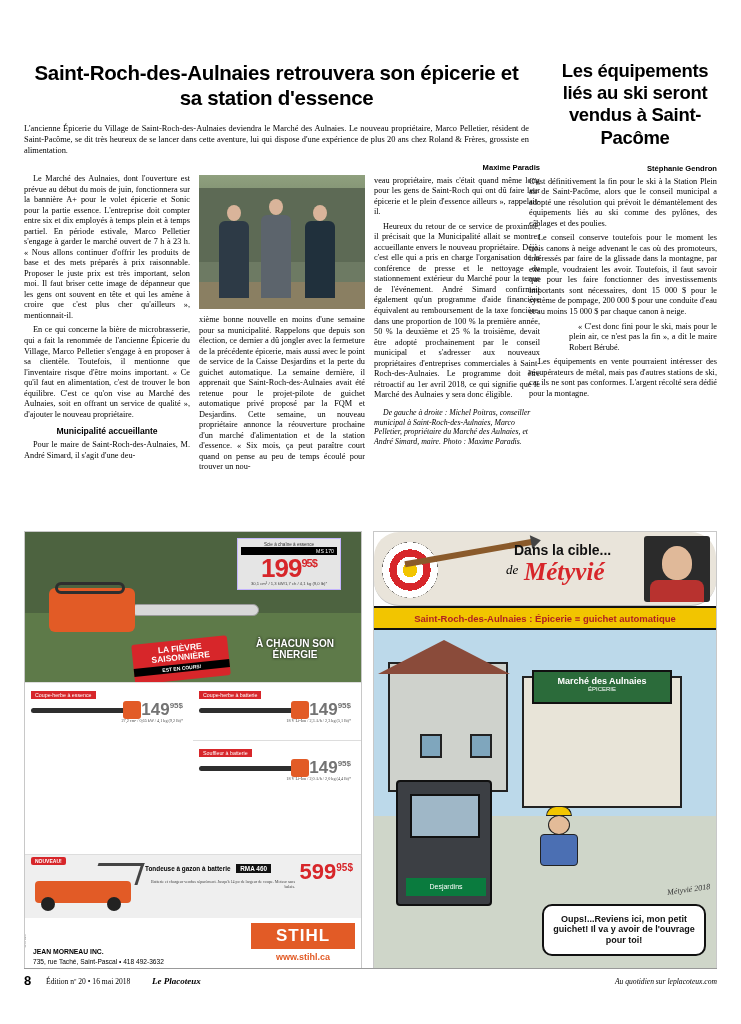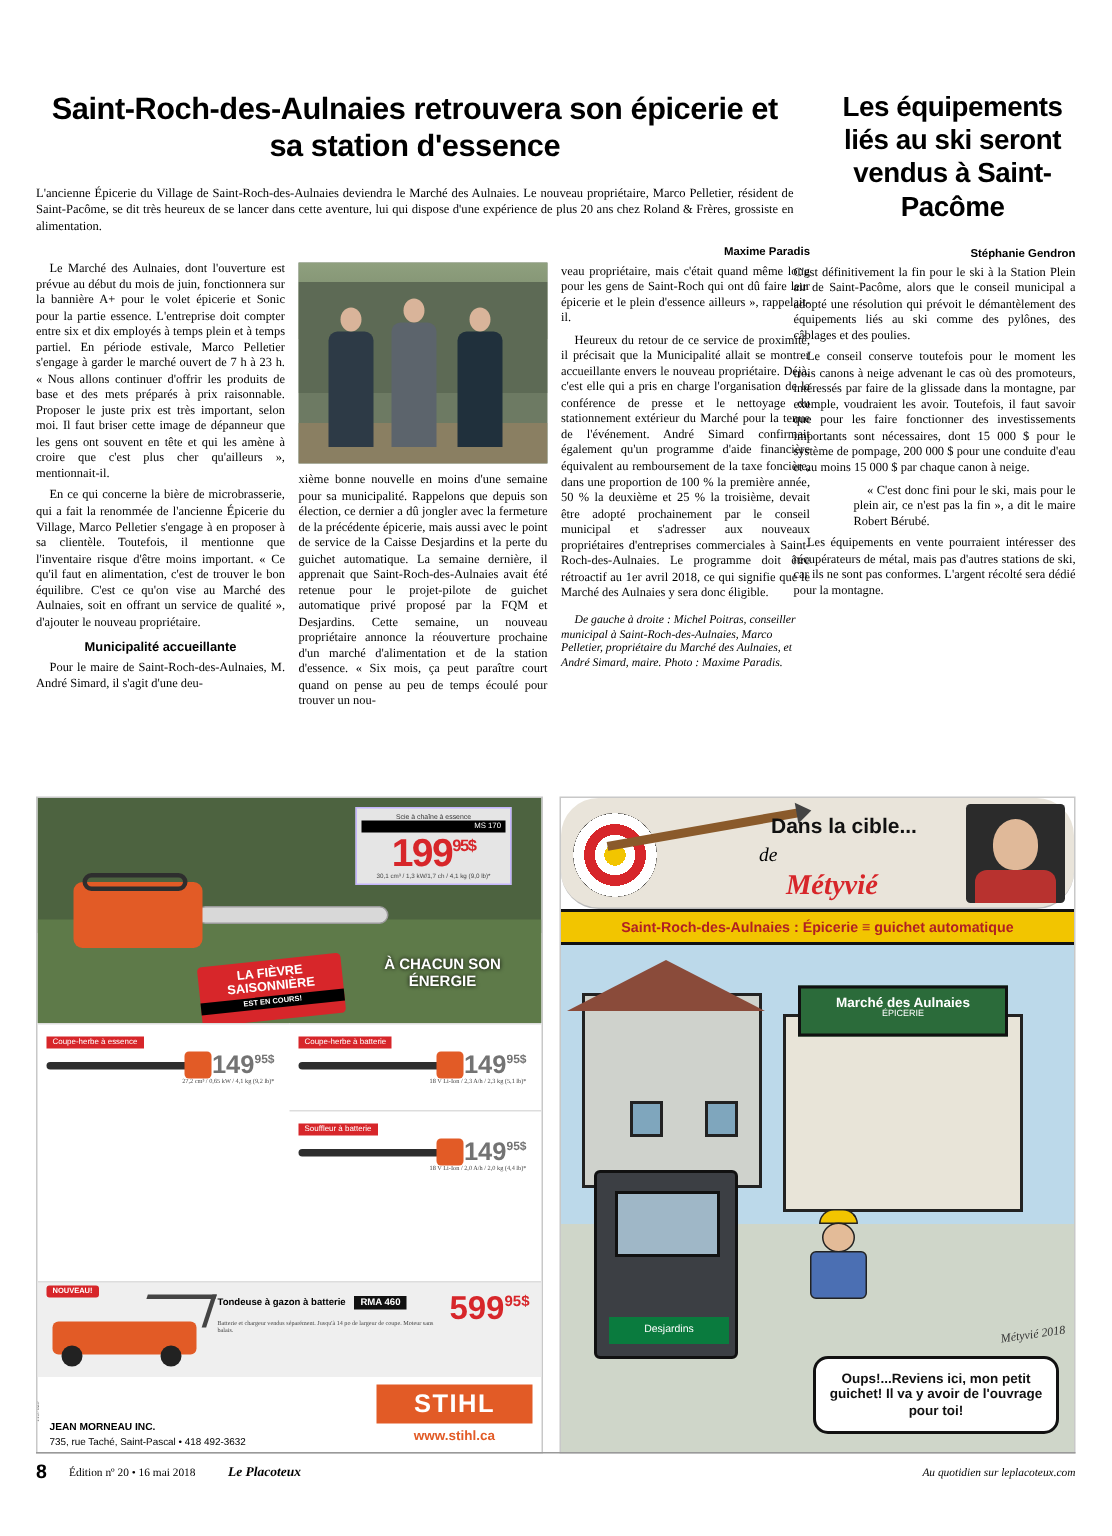--- a/index.html
+++ b/index.html
@@ -127,21 +127,21 @@
     position:absolute; width:50%; height:56px; border-top:1px solid #ddd;
   }
   .prod .lbl { font-family:"Liberation Sans", sans-serif; font-size:5.3px; background:#d7262a; color:#fff; display:inline-block; padding:1px 4px; margin:3px 0 0 6px; }
   .prod .pr { font-family:"Liberation Sans", sans-serif; font-weight:bold; color:#737373; font-size:17px; text-align:right; margin-right:10px; line-height:1; }
   .prod .pr sup { font-size:8px; }
   .prod .fine { font-size:4.2px; text-align:right; margin-right:10px; color:#444; }
   .prod .shape { position:absolute; left:6px; top:16px; width:110px; height:22px; }
   .prod .stick { position:absolute; left:0; top:9px; width:96px; height:5px; background:#2e2e2e; border-radius:3px; }
   .prod .motor { position:absolute; left:92px; top:2px; width:18px; height:18px; background:#e25b26; border-radius:3px; }
 
-  .mower-strip { position:absolute; left:0; top:322px; width:100%; height:64px; background:#efefef; border-top:1px solid #ddd; }
+  .mower-strip { position:absolute; left:0; top:322px; width:100%; height:64px; background:#efefef; border-top:1px solid #ddd;text-align:right; }
   .mower { position:absolute; left:10px; top:8px; width:110px; height:48px; }
   .mower .deck { position:absolute; left:0; top:18px; width:96px; height:22px; background:#e25b26; border-radius:4px; }
   .mower .wheel { position:absolute; bottom:0; width:14px; height:14px; border-radius:50%; background:#222; }
   .mower .w1 { left:6px; } .mower .w2 { left:72px; }
   .mower .hdl { position:absolute; left:60px; top:0; width:46px; height:22px; border:3px solid #444; border-left:none; border-bottom:none; transform:skewX(-18deg); }
   .nouveau { position:absolute; left:6px; top:2px; background:#d7262a; color:#fff; font-family:"Liberation Sans",sans-serif; font-size:5px; font-weight:bold; padding:1px 4px; border-radius:2px; }
   .mower-txt { position:absolute; left:120px; top:10px; font-family:"Liberation Sans", sans-serif; font-size:6.4px; font-weight:bold; }
   .mower-price { position:absolute; right:8px; top:6px; font-family:"Liberation Sans", sans-serif; font-weight:bold; color:#d7262a; font-size:22px; line-height:1; }
   .mower-price sup { font-size:10px; }
   .mower-fine { position:absolute; left:120px; top:24px; width:150px; font-size:4.1px; color:#444; line-height:1.25; }
@@ -158,36 +158,36 @@
   .stihl-logo-box .url2 { font-family:"Liberation Sans", sans-serif; font-weight:bold; font-size:9px; color:#e25b26; margin-top:3px; }
   .sidecode { position:absolute; left:2px; bottom:20px; font-size:4px; color:#666; transform:rotate(-90deg); transform-origin:left bottom; }
 
   
   .cart-head { position:absolute; left:0; top:0; width:100%; height:74px; background:#e9e4da; border-bottom:1px solid #bbb;border-radius:25px; }
   .target { position:absolute; left:8px; top:10px; width:56px; height:56px; border-radius:50%; background:
      radial-gradient(circle, #f2c500 0 18%, #fff 18% 34%, #d7262a 34% 52%, #fff 52% 70%, #2b2b2b 70% 100%); }
   .arrow { position:absolute; left:30px; top:18px; width:130px; height:6px; background:#8a5a2b; transform:rotate(-10deg); }
   .arrow .tip { position:absolute; right:-8px; top:-4px; border-left:10px solid #444; border-top:7px solid transparent; border-bottom:7px solid transparent; }
   .cart-title1 { position:absolute; left:140px; top:10px; font-family:"Liberation Sans", sans-serif; font-weight:bold; font-size:14px; color:#111; }
-  .cart-title2 { position:absolute; left:150px; top:26px; font-family:"Liberation Serif", serif; font-style:italic; font-weight:bold; font-size:19px; color:#d7262a;margin-top:22px; }
+  .cart-title2 { position:absolute; left:150px; top:26px; font-family:"Liberation Serif", serif; font-style:italic; font-weight:bold; font-size:25px; color:#d7262a; }
   .cart-de { position:absolute; left:132px; top:30px; font-family:"Liberation Serif", serif; font-style:italic; font-size:13px; }
   .portrait { position:absolute; right:6px; top:4px; width:66px; height:66px; background:#2b2b2b; border-radius:3px; overflow:hidden; }
   .portrait .face { position:absolute; left:18px; top:10px; width:30px; height:34px; border-radius:50% 50% 45% 45%; background:#e0b999; }
   .portrait .shirt { position:absolute; left:6px; bottom:0; width:54px; height:22px; background:#b8322f; border-radius:8px 8px 0 0; }
 
   .cart-band { position:absolute; left:0; top:74px; width:100%; height:24px; background:#f2c500; border-top:2px solid #111; border-bottom:2px solid #111; }
   .cart-band span { display:block; text-align:center; font-family:"Liberation Sans", sans-serif; font-weight:bold; font-size:9.5px; color:#b01f23; line-height:22px; }
 
   .scene { position:absolute; left:0; top:98px; width:100%; bottom:0; background:linear-gradient(#bcd9ea 0 55%, #cfd6c9 55% 100%); overflow:hidden; }
   .scene .house { position:absolute; left:14px; top:32px; width:120px; height:130px; background:#cfd2cc; border:2px solid #222; }
   .scene .roof { position:absolute; left:4px; top:10px; width:0; height:0; border-left:66px solid transparent; border-right:66px solid transparent; border-bottom:34px solid #8a4b3a; }
   .scene .win { position:absolute; width:22px; height:24px; background:#7fa6bd; border:2px solid #222; }
   .scene .w1 { left:30px; top:70px; } .scene .w2 { left:80px; top:70px; }
   .scene .store { position:absolute; left:148px; top:46px; width:160px; height:132px; background:#e8e4d8; border:2px solid #222; }
-  .scene .sign { position:absolute; left:158px; top:27px; width:140px; height:34px; background:#2b6b3a; border:2px solid #111; }
+  .scene .sign { position:absolute; left:158px; top:40px; width:140px; height:34px; background:#2b6b3a; border:2px solid #111; }
   .scene .sign b { display:block; color:#fff; font-family:"Liberation Sans", sans-serif; font-size:9px; text-align:center; margin-top:4px; }
   .scene .sign i { display:block; color:#fff; font-family:"Liberation Sans", sans-serif; font-style:normal; font-size:6px; text-align:center; }
   .scene .atm { position:absolute; left:22px; top:150px; width:96px; height:126px; background:#3c3f44; border:2px solid #111; border-radius:4px; }
   .scene .atm .screen { position:absolute; left:12px; top:12px; width:70px; height:44px; background:#9fb7c7; border:2px solid #111; }
   .scene .atm .logo { position:absolute; left:8px; bottom:8px; width:80px; height:18px; background:#0a7b3e; color:#fff; font-family:"Liberation Sans", sans-serif; font-size:7px; text-align:center; line-height:18px; }
   .scene .worker { position:absolute; left:150px; top:176px; width:70px; height:80px; }
   .scene .worker .hat { position:absolute; left:22px; top:0; width:26px; height:10px; background:#f2c500; border-radius:12px 12px 0 0; border:1px solid #222; }
   .scene .worker .head2 { position:absolute; left:24px; top:9px; width:22px; height:20px; border-radius:50%; background:#e3bb98; border:1px solid #222; }
   .scene .worker .torso { position:absolute; left:16px; top:28px; width:38px; height:32px; background:#4b6fb3; border:1px solid #222; border-radius:4px; }
   .scene .bubble { position:absolute; left:168px; bottom:12px; width:164px; padding:8px 6px; background:#fff; border:2px solid #111; border-radius:10px; }

